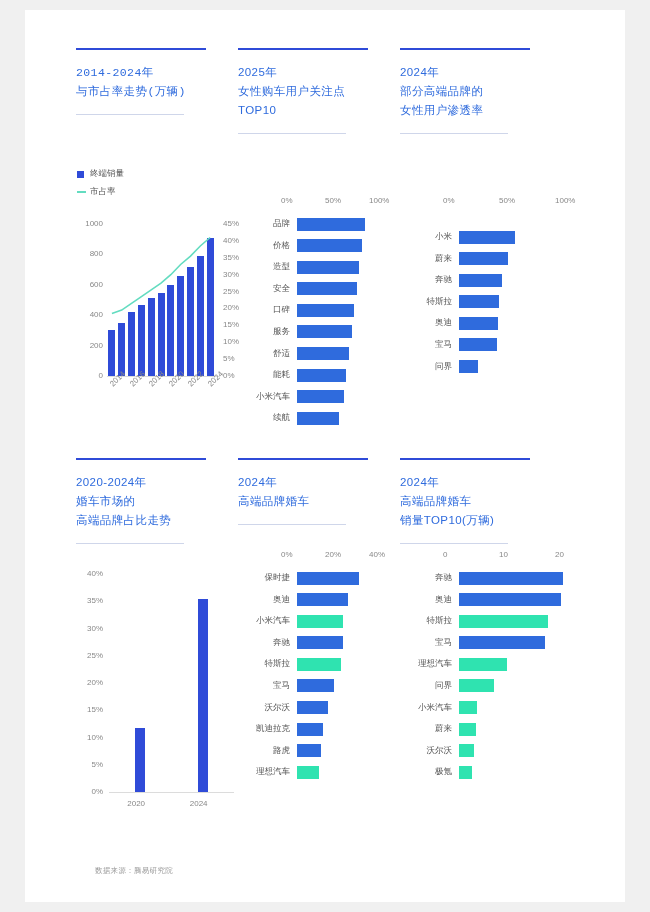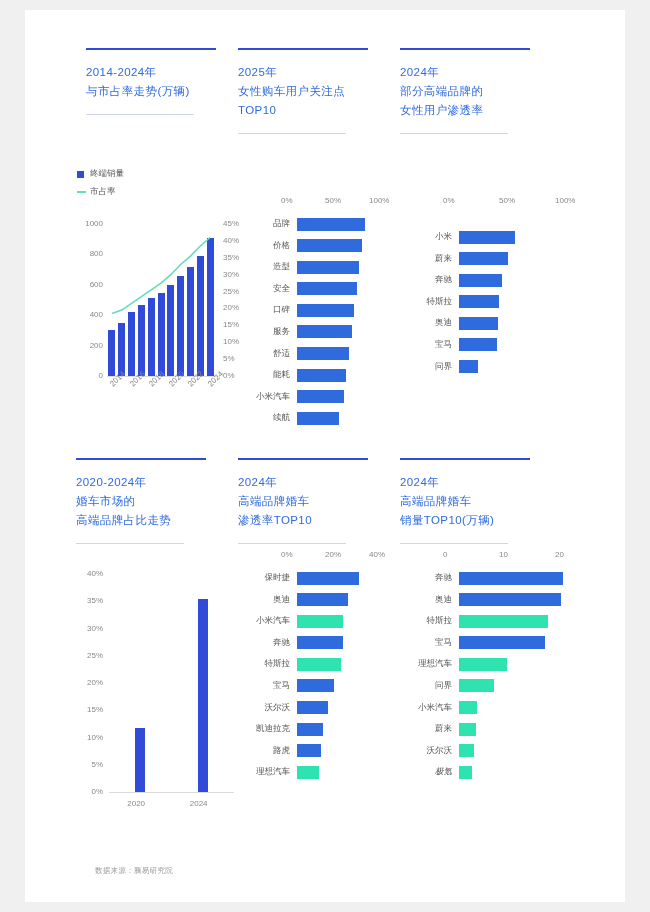--- a/index.html
+++ b/index.html
@@ -40,21 +40,21 @@
   .yt{position:absolute;font-size:8px;color:#888;text-align:right;width:26px;}
   .ytr{position:absolute;font-size:8px;color:#888;text-align:left;width:26px;}
   .xt{position:absolute;font-size:8px;color:#888;transform:rotate(-45deg);transform-origin:left top;white-space:nowrap;}
   .footer{position:absolute;font-size:7.5px;color:#9a9a9a;letter-spacing:.3px;}
 </style>
 </head>
 <body>
 
 <div class="page">
 
-  <div class="panel" style="left:61px;top:38px;">
+  <div class="panel" style="left:51px;top:38px;font-family:Liberation Mono, monospace;">
     <div class="rule"></div>
     <div class="ttl">2014-2024年</div>
     <div class="ttl">与市占率走势(万辆)</div>
     <div class="sub-rule"></div>
   </div>
 
   <div class="panel" style="left:213px;top:38px;">
     <div class="rule"></div>
     <div class="ttl">2025年</div>
     <div class="ttl">女性购车用户关注点</div>
@@ -214,21 +214,20 @@
     <div class="ttl">2020-2024年</div>
     <div class="ttl">婚车市场的</div>
     <div class="ttl">高端品牌占比走势</div>
     <div class="sub-rule"></div>
   </div>
 
   <div class="panel" style="left:213px;top:448px;">
     <div class="rule"></div>
     <div class="ttl">2024年</div>
     <div class="ttl">高端品牌婚车</div>
-    <div class="ttl">渗透率TOP10</div>
     <div class="sub-rule"></div>
   </div>
 
   <div class="panel" style="left:375px;top:448px;">
     <div class="rule"></div>
     <div class="ttl">2024年</div>
     <div class="ttl">高端品牌婚车</div>
     <div class="ttl">销量TOP10(万辆)</div>
     <div class="sub-rule"></div>
   </div>
@@ -337,20 +336,20 @@
         </div>
         <div class="hrow">
           <div class="hcat" style="width:52px;">蔚来</div>
           <div class="hbar green" style="width:16.8px;"></div>
         </div>
         <div class="hrow">
           <div class="hcat" style="width:52px;">沃尔沃</div>
           <div class="hbar green" style="width:14.56px;"></div>
         </div>
         <div class="hrow">
-          <div class="hcat" style="width:52px;font-style:italic;">极氪</div>
+          <div class="hcat" style="width:52px;">极氪</div>
           <div class="hbar green" style="width:13.44px;"></div>
         </div>
       </div>
     </div>
 
   <div class="footer" style="left:70px;top:856px;">数据来源：腾易研究院</div>
 </div>
 
 </body></html>

